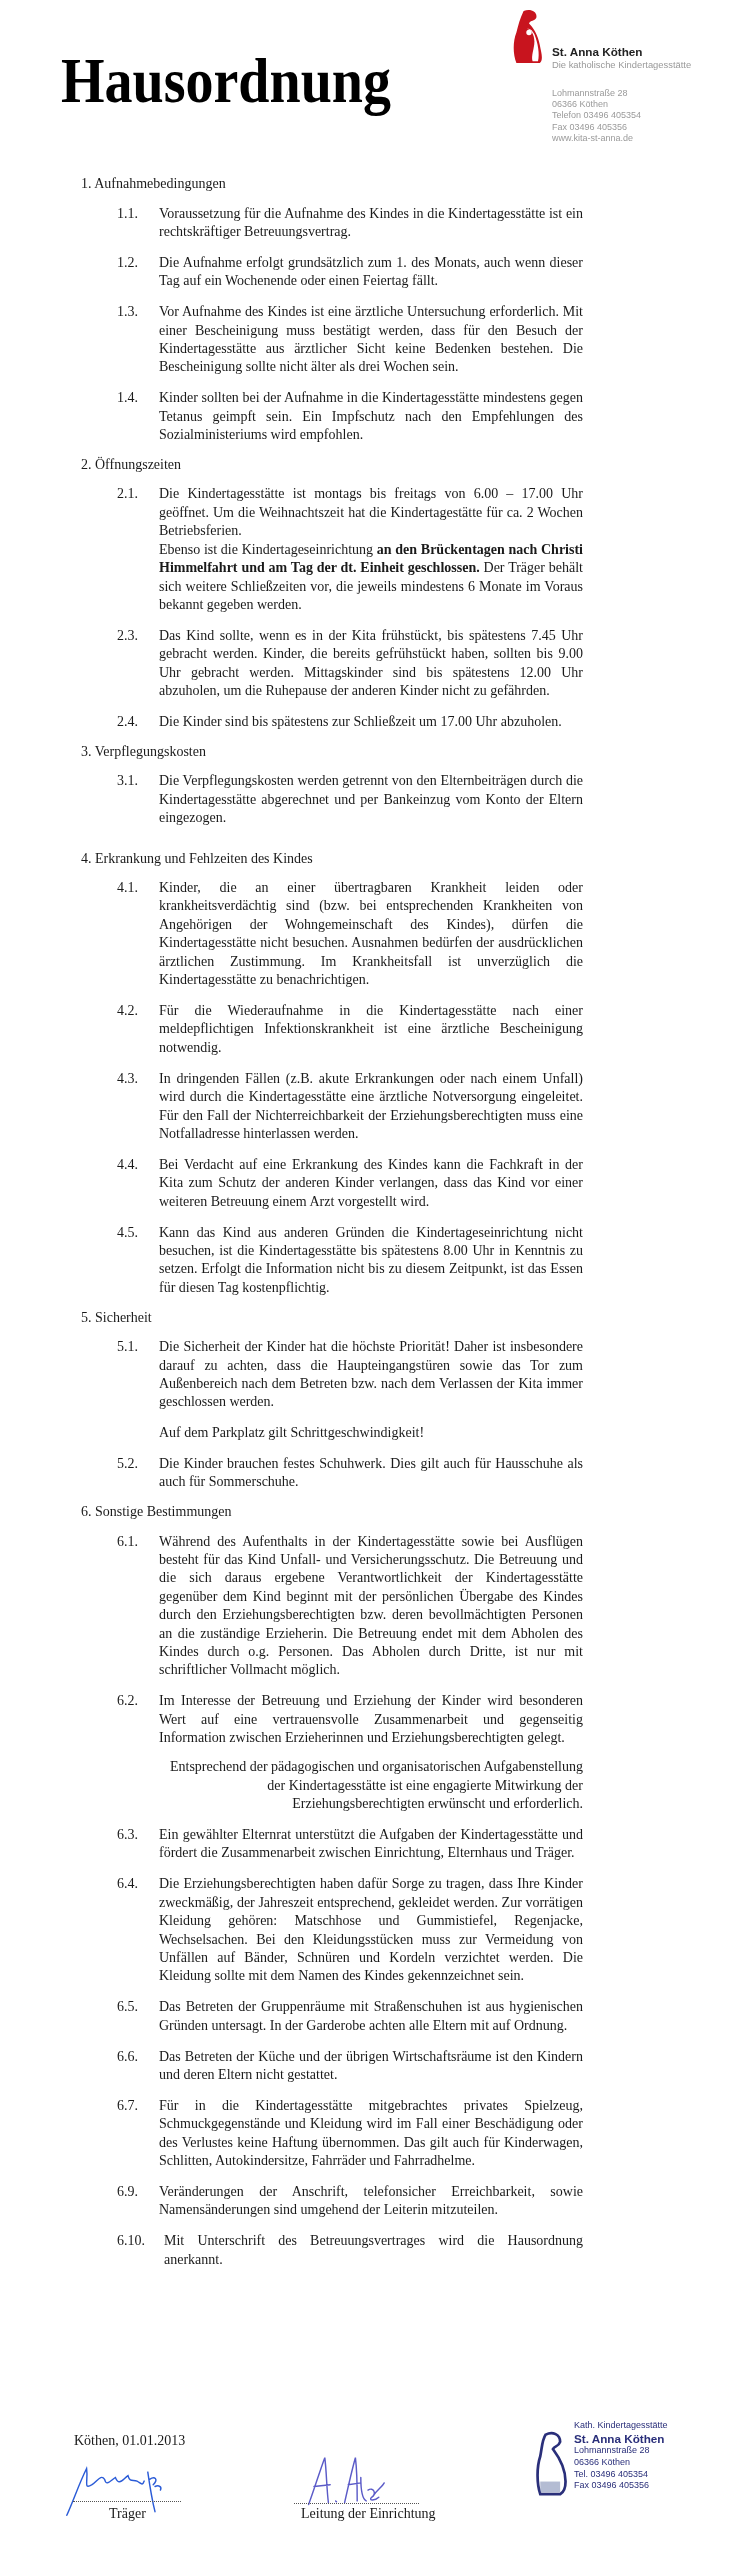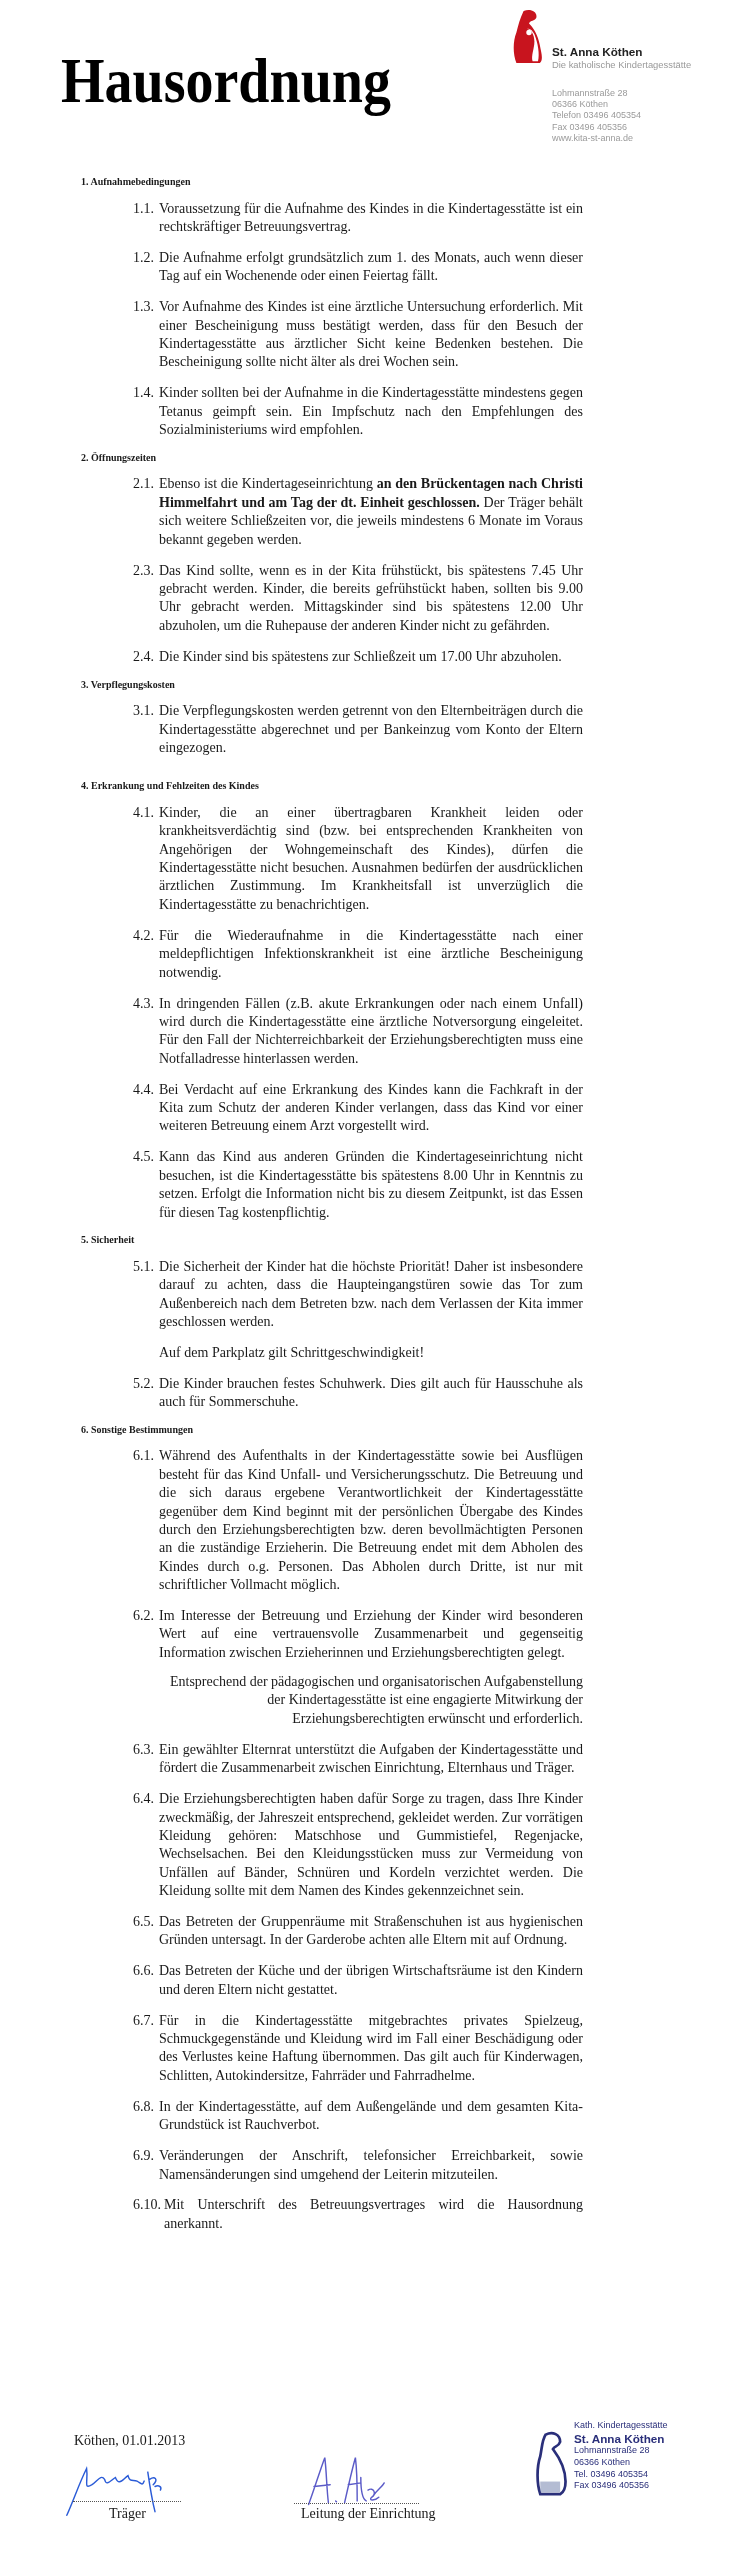--- a/index.html
+++ b/index.html
@@ -12,24 +12,24 @@
   .logo-name { position: absolute; left: 41px; top: 36px; font-family: "Liberation Sans", "DejaVu Sans", sans-serif;
                font-size: 11.7px; font-weight: bold; color: #222; white-space: nowrap; }
   .logo-sub { position: absolute; left: 41px; top: 50px; font-family: "Liberation Sans", "DejaVu Sans", sans-serif;
               font-size: 9.4px; color: #999; white-space: nowrap; }
   .contact { position: absolute; left: 552px; top: 88px; font-family: "Liberation Sans", "DejaVu Sans", sans-serif;
              font-size: 9px; line-height: 11.2px; color: #9a9a9a; }
   .contact div { white-space: nowrap; }
 
   .content { position: absolute; left: 81px; top: 176px; width: 502px; }
   .section { margin: 0; }
-  .section-title { font-weight: bold; font-size: 10px; margin: 0 0 12.5px 0; }
+  .section-title { font-weight: normal; font-size: 14px; margin: 0 0 12.5px 0; }
   .item { position: relative; padding-left: 42px; font-size: 14px; line-height: 18.4px;
           text-align: justify; margin: 0 0 12.5px 36px; }
-  .item .num { position: absolute; left: 16px; top: 0; }
+  .item .num { position: absolute; left: 0; top: 0; }
   .item p { margin: 0; }
   .item p.extra { margin-top: 12px; }
   .item p.para { margin-top: 10.8px; text-align: right; }
   .bold { font-weight: bold; }
 
   .place-date { position: absolute; left: 74px; top: 2433px; font-size: 14px; }
   .sig-line { position: absolute; border-bottom: 1.8px dotted #555; height: 0; }
   .sig-label { position: absolute; font-size: 14px; text-align: center; }
   .signature { position: absolute; }
   .stamp { position: absolute; left: 533px; top: 2420px; width: 179px; height: 81px; }
@@ -79,20 +79,21 @@
     <div class="item">
         <span class="num">1.4.</span>
         <p>Kinder sollten bei der Aufnahme in die Kindertagesstätte mindestens gegen Tetanus geimpft sein. Ein Impfschutz nach den Empfehlungen des Sozialministeriums wird empfohlen.</p>
       </div>
   </div>
 
   <div class="section">
     <div class="section-title">2. Öffnungszeiten</div>
     <div class="item">
       <span class="num">2.1.</span>
+      <p>Die Kindertagesstätte ist montags bis freitags von 6.00 – 17.00 Uhr geöffnet. Um die Weihnachtszeit hat die Kindertagestätte für ca. 2 Wochen Betriebsferien.</p>
       <p><span>Ebenso ist die Kindertageseinrichtung </span><span class="bold">an den Brückentagen nach Christi Himmelfahrt und am Tag der dt. Einheit geschlossen.</span><span> Der Träger behält sich weitere Schließzeiten vor, die jeweils mindestens 6 Monate im Voraus bekannt gegeben werden.</span></p>
     </div>
     <div class="item">
         <span class="num">2.3.</span>
         <p>Das Kind sollte, wenn es in der Kita frühstückt, bis spätestens 7.45 Uhr gebracht werden. Kinder, die bereits gefrühstückt haben, sollten bis 9.00 Uhr gebracht werden. Mittagskinder sind bis spätestens 12.00 Uhr abzuholen, um die Ruhepause der anderen Kinder nicht zu gefährden.</p>
       </div>
     <div class="item">
         <span class="num">2.4.</span>
         <p>Die Kinder sind bis spätestens zur Schließzeit um 17.00 Uhr abzuholen.</p>
       </div>
@@ -166,24 +167,20 @@
         <span class="num">6.5.</span>
         <p>Das Betreten der Gruppenräume mit Straßenschuhen ist aus hygienischen Gründen untersagt. In der Garderobe achten alle Eltern mit auf Ordnung.</p>
       </div>
     <div class="item">
         <span class="num">6.6.</span>
         <p>Das Betreten der Küche und der übrigen Wirtschaftsräume ist den Kindern und deren Eltern nicht gestattet.</p>
       </div>
     <div class="item">
         <span class="num">6.7.</span>
         <p>Für in die Kindertagesstätte mitgebrachtes privates Spielzeug, Schmuckgegenstände und Kleidung wird im Fall einer Beschädigung oder des Verlustes keine Haftung übernommen. Das gilt auch für Kinderwagen, Schlitten, Autokindersitze, Fahrräder und Fahrradhelme.</p>
-      </div>
-    <div class="item">
-        <span class="num">6.8.</span>
-        <p>In der Kindertagesstätte, auf dem Außengelände und dem gesamten Kita-Grundstück ist Rauchverbot.</p>
       </div>
     <div class="item">
         <span class="num">6.9.</span>
         <p>Veränderungen der Anschrift, telefonsicher Erreichbarkeit, sowie Namensänderungen sind umgehend der Leiterin mitzuteilen.</p>
       </div>
     <div class="item" style="padding-left:47px;">
         <span class="num">6.10.</span>
         <p>Mit Unterschrift des Betreuungsvertrages wird die Hausordnung anerkannt.</p>
       </div>
   </div>

